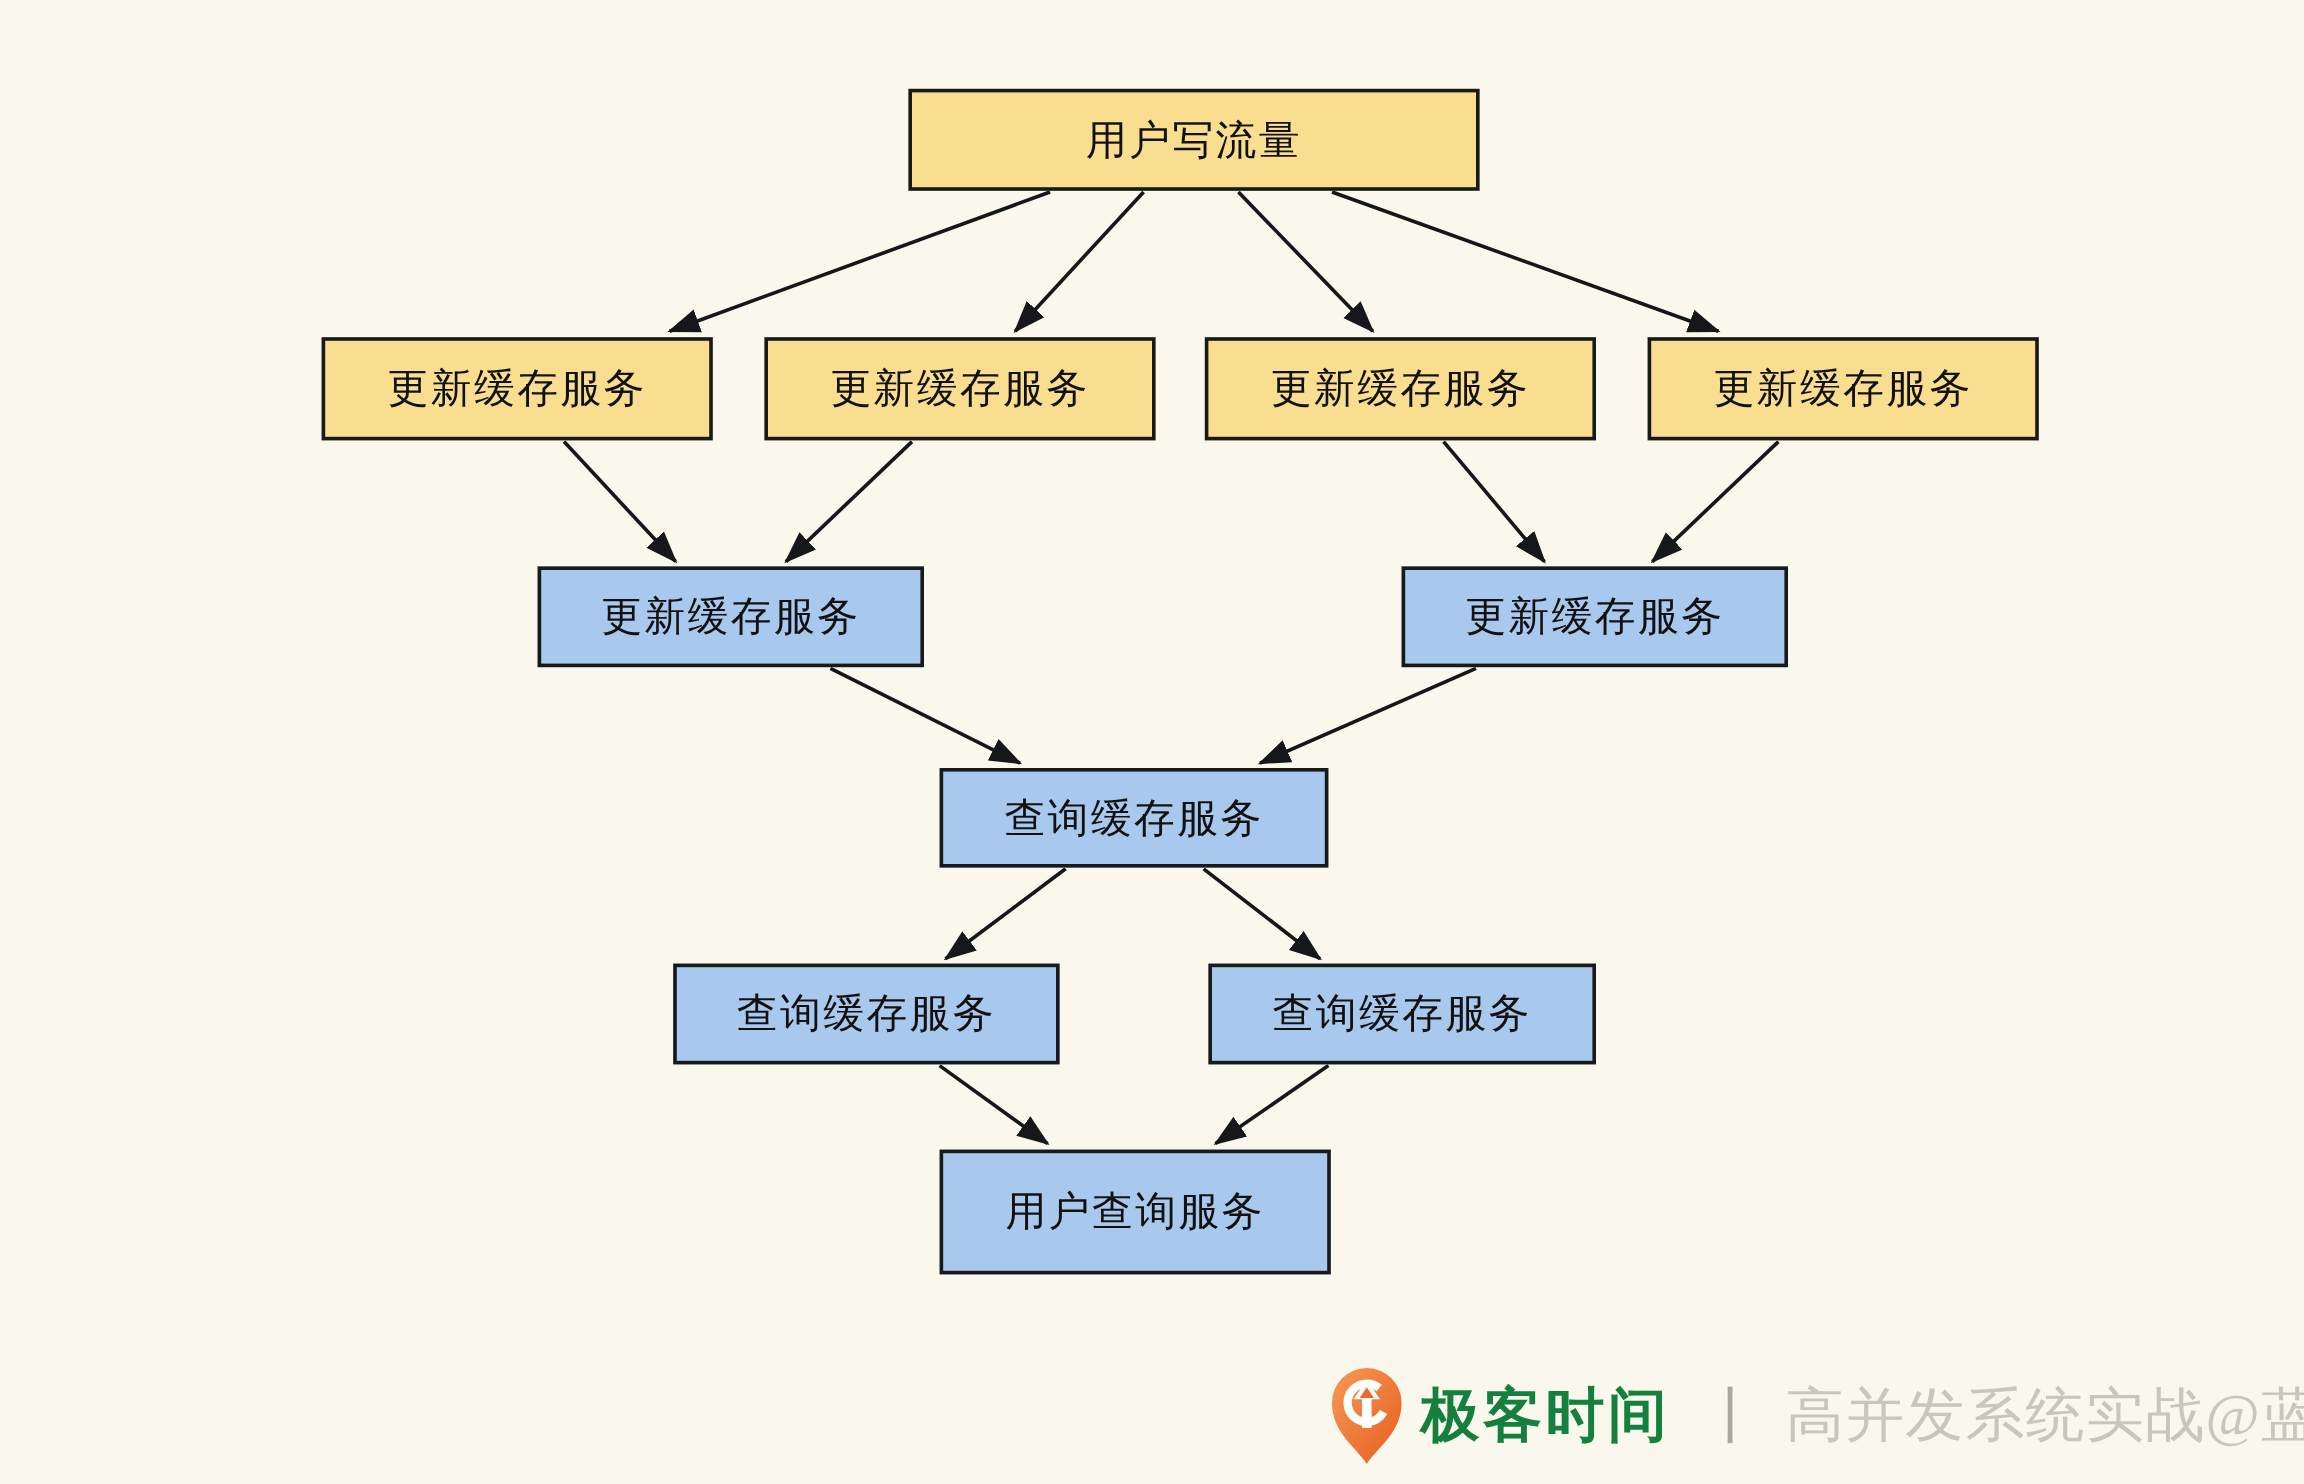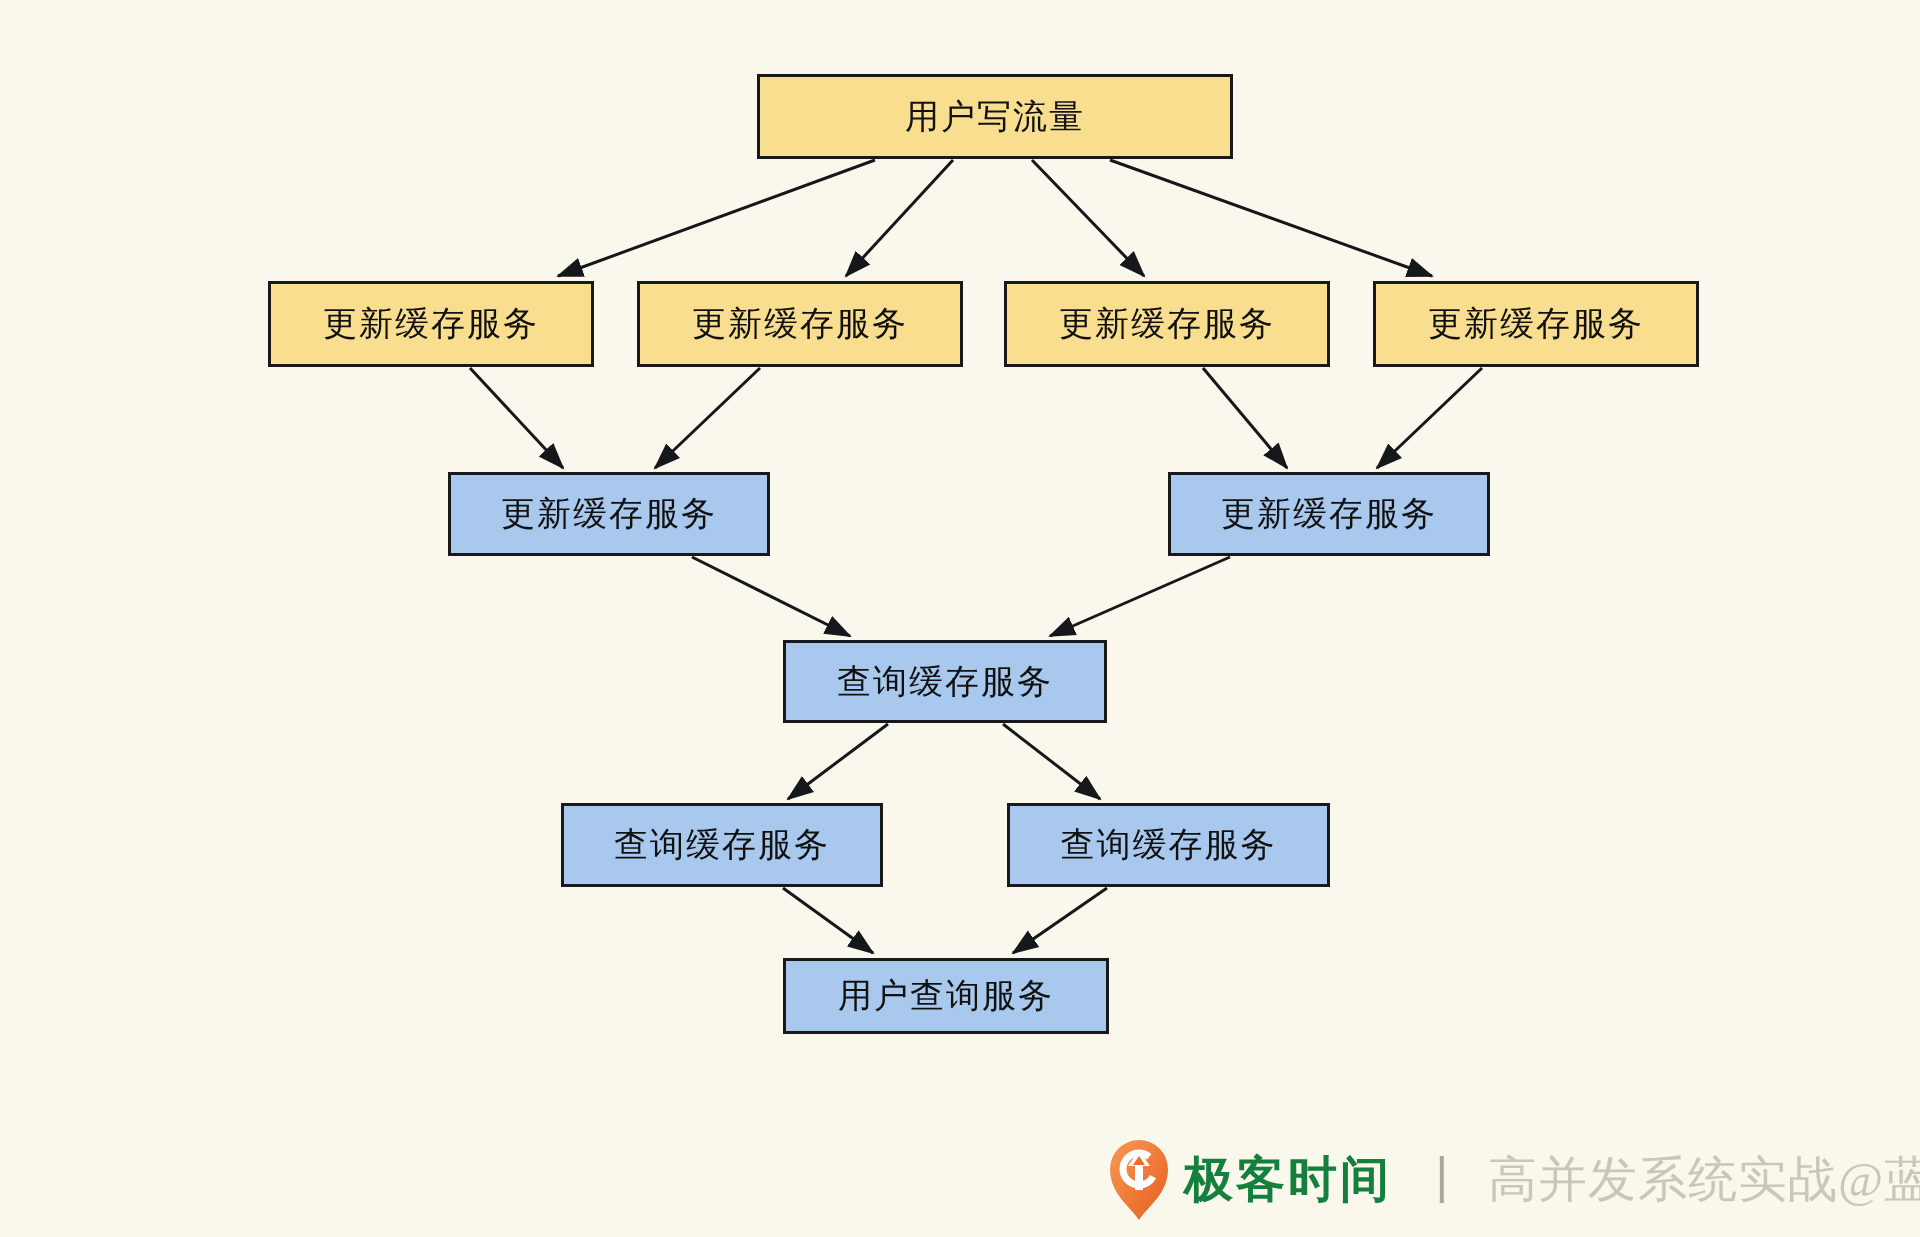--- a/index.html
+++ b/index.html
@@ -108,21 +108,21 @@
       <div class="node yellow" style="left: 757px; top: 74px; width: 476px; height: 85px;">用户写流量</div>
       <div class="node yellow" style="left: 268px; top: 281px; width: 326px; height: 86px;">更新缓存服务</div>
       <div class="node yellow" style="left: 637px; top: 281px; width: 326px; height: 86px;">更新缓存服务</div>
       <div class="node yellow" style="left: 1004px; top: 281px; width: 326px; height: 86px;">更新缓存服务</div>
       <div class="node yellow" style="left: 1373px; top: 281px; width: 326px; height: 86px;">更新缓存服务</div>
       <div class="node blue" style="left: 448px; top: 472px; width: 322px; height: 84px;">更新缓存服务</div>
       <div class="node blue" style="left: 1168px; top: 472px; width: 322px; height: 84px;">更新缓存服务</div>
       <div class="node blue" style="left: 783px; top: 640px; width: 324px; height: 83px;">查询缓存服务</div>
       <div class="node blue" style="left: 561px; top: 803px; width: 322px; height: 84px;">查询缓存服务</div>
       <div class="node blue" style="left: 1007px; top: 803px; width: 323px; height: 84px;">查询缓存服务</div>
-      <div class="node blue" style="left: 783px; top: 958px; width: 326px; height: 76px;">用户查询服务</div>
+      <div class="node blue" style="left: 783px; top: 958px; width: 326px; height: 104px;">用户查询服务</div>
     </div>
 
   <div class="footer">
     <svg class="logo-icon" viewBox="0 0 62 84" xmlns="http://www.w3.org/2000/svg">
       <defs>
         <linearGradient id="pinGrad" x1="0" y1="0" x2="1" y2="1">
           <stop offset="0" stop-color="#F59A52"></stop>
           <stop offset="1" stop-color="#E85E22"></stop>
         </linearGradient>
       </defs>

